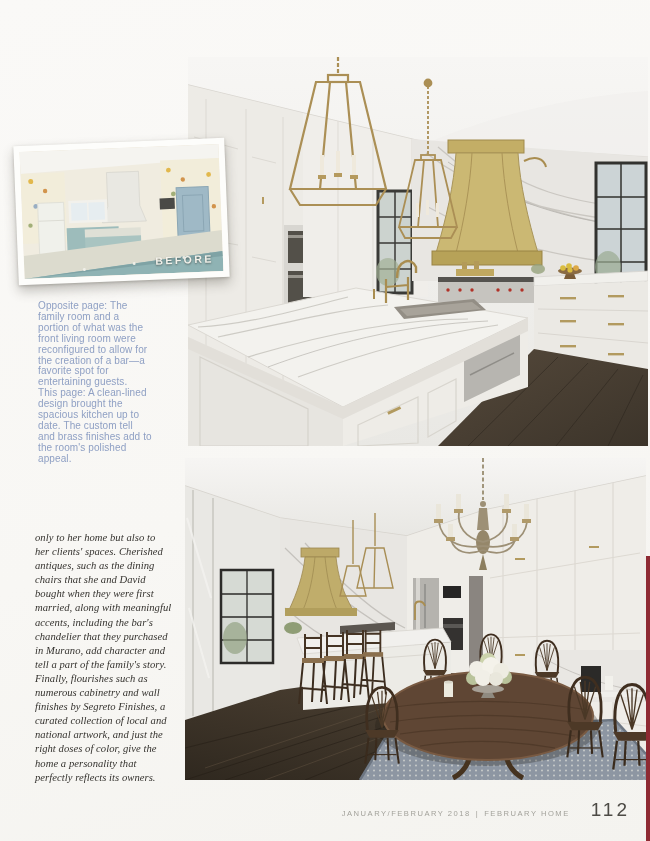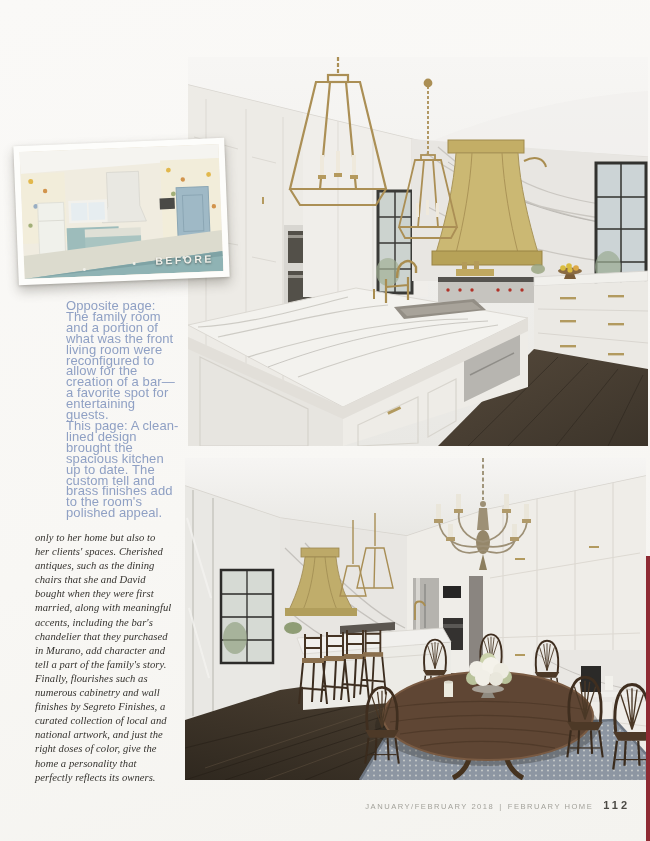--- a/index.html
+++ b/index.html
@@ -27,44 +27,43 @@
   }
   .before-photo { position:relative; width:100%; height:100%; overflow:hidden; background:#efeadf; }
   .before-label {
     position:absolute; right:9px; bottom:7px;
     color:#f3f1ea; font-size:10.5px; font-weight:bold; letter-spacing:2.5px;
     text-shadow:0 1px 2px rgba(40,40,35,.55);
   }
 
   .caption {
     position:absolute; left:38px; top:301px; width:114px;
-    color:#8fa0c4; font-size:13px; line-height:10.9px; font-weight:400;
+    color:#8fa0c4; font-size:10px; line-height:10.9px; font-weight:400;
     letter-spacing:.1px;
-    margin-left:28px;
   }
   .caption .cap-block { display:block; }
 
   .body-text {
     position:absolute; left:35px; top:531px; width:137px;
     font-family:"Liberation Serif", serif;
     color:#34322e; font-size:10.6px; line-height:14.1px;
     letter-spacing:.05px;
     font-style:italic;
   }
 
   .footer {
     position:absolute; top:799px; right:20px;
-    display:flex; align-items:baseline; gap:10px;
+    display:flex; align-items:baseline; gap:21px;
   }
   .footer .issue-line {
     color:#a3a29b; font-size:7.6px; letter-spacing:1.5px;
     display:flex; gap:5px; align-items:baseline;
   }
   .footer .page-num {
-    color:#4c4a45; font-size:11px; letter-spacing:3px; font-weight:700;
+    color:#4c4a45; font-size:19px; letter-spacing:3px; font-weight:400;
   }
 
   .edge-strip { position:absolute; right:0; top:556px; width:4px; height:285px;
     background:#8e2a33; z-index:6; }
 </style>
 </head>
 <body>
 
 <div class="page">
 

